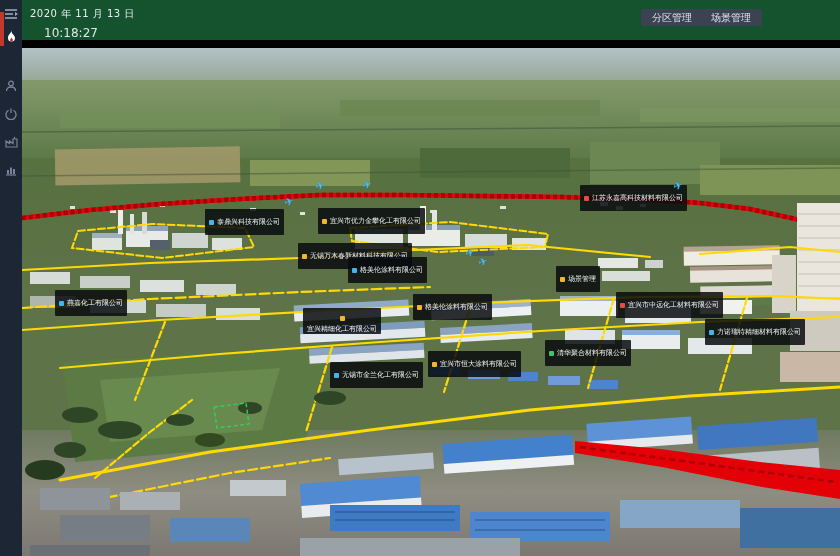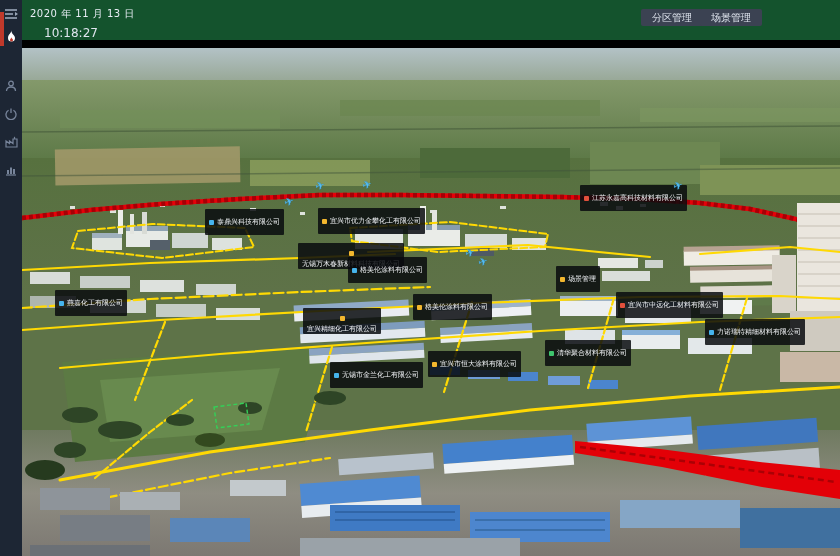--- a/index.html
+++ b/index.html
@@ -258,21 +258,21 @@
   <div class="map-label" style="left: 205px; top: 209px;">
     <span class="label-icon" style="background: rgb(70, 180, 236);"></span>
     <span class="label-text">泰鼎兴科技有限公司</span>
   </div>
 
   <div class="map-label" style="left: 318px; top: 208px;">
     <span class="label-icon" style="background: rgb(243, 183, 46);"></span>
     <span class="label-text">宜兴市优力金攀化工有限公司</span>
   </div>
 
-  <div class="map-label" style="left: 298px; top: 243px; flex-direction: column;">
+  <div class="map-label" style="left: 298px; top: 243px;">
     <span class="label-icon" style="background: rgb(243, 183, 46);"></span>
     <span class="label-text">无锡万木春新材料科技有限公司</span>
   </div>
 
   <div class="map-label" style="left: 348px; top: 257px;">
     <span class="label-icon" style="background: rgb(70, 180, 236);"></span>
     <span class="label-text">格美伦涂料有限公司</span>
   </div>
 
   <div class="map-label" style="left: 580px; top: 185px;">

